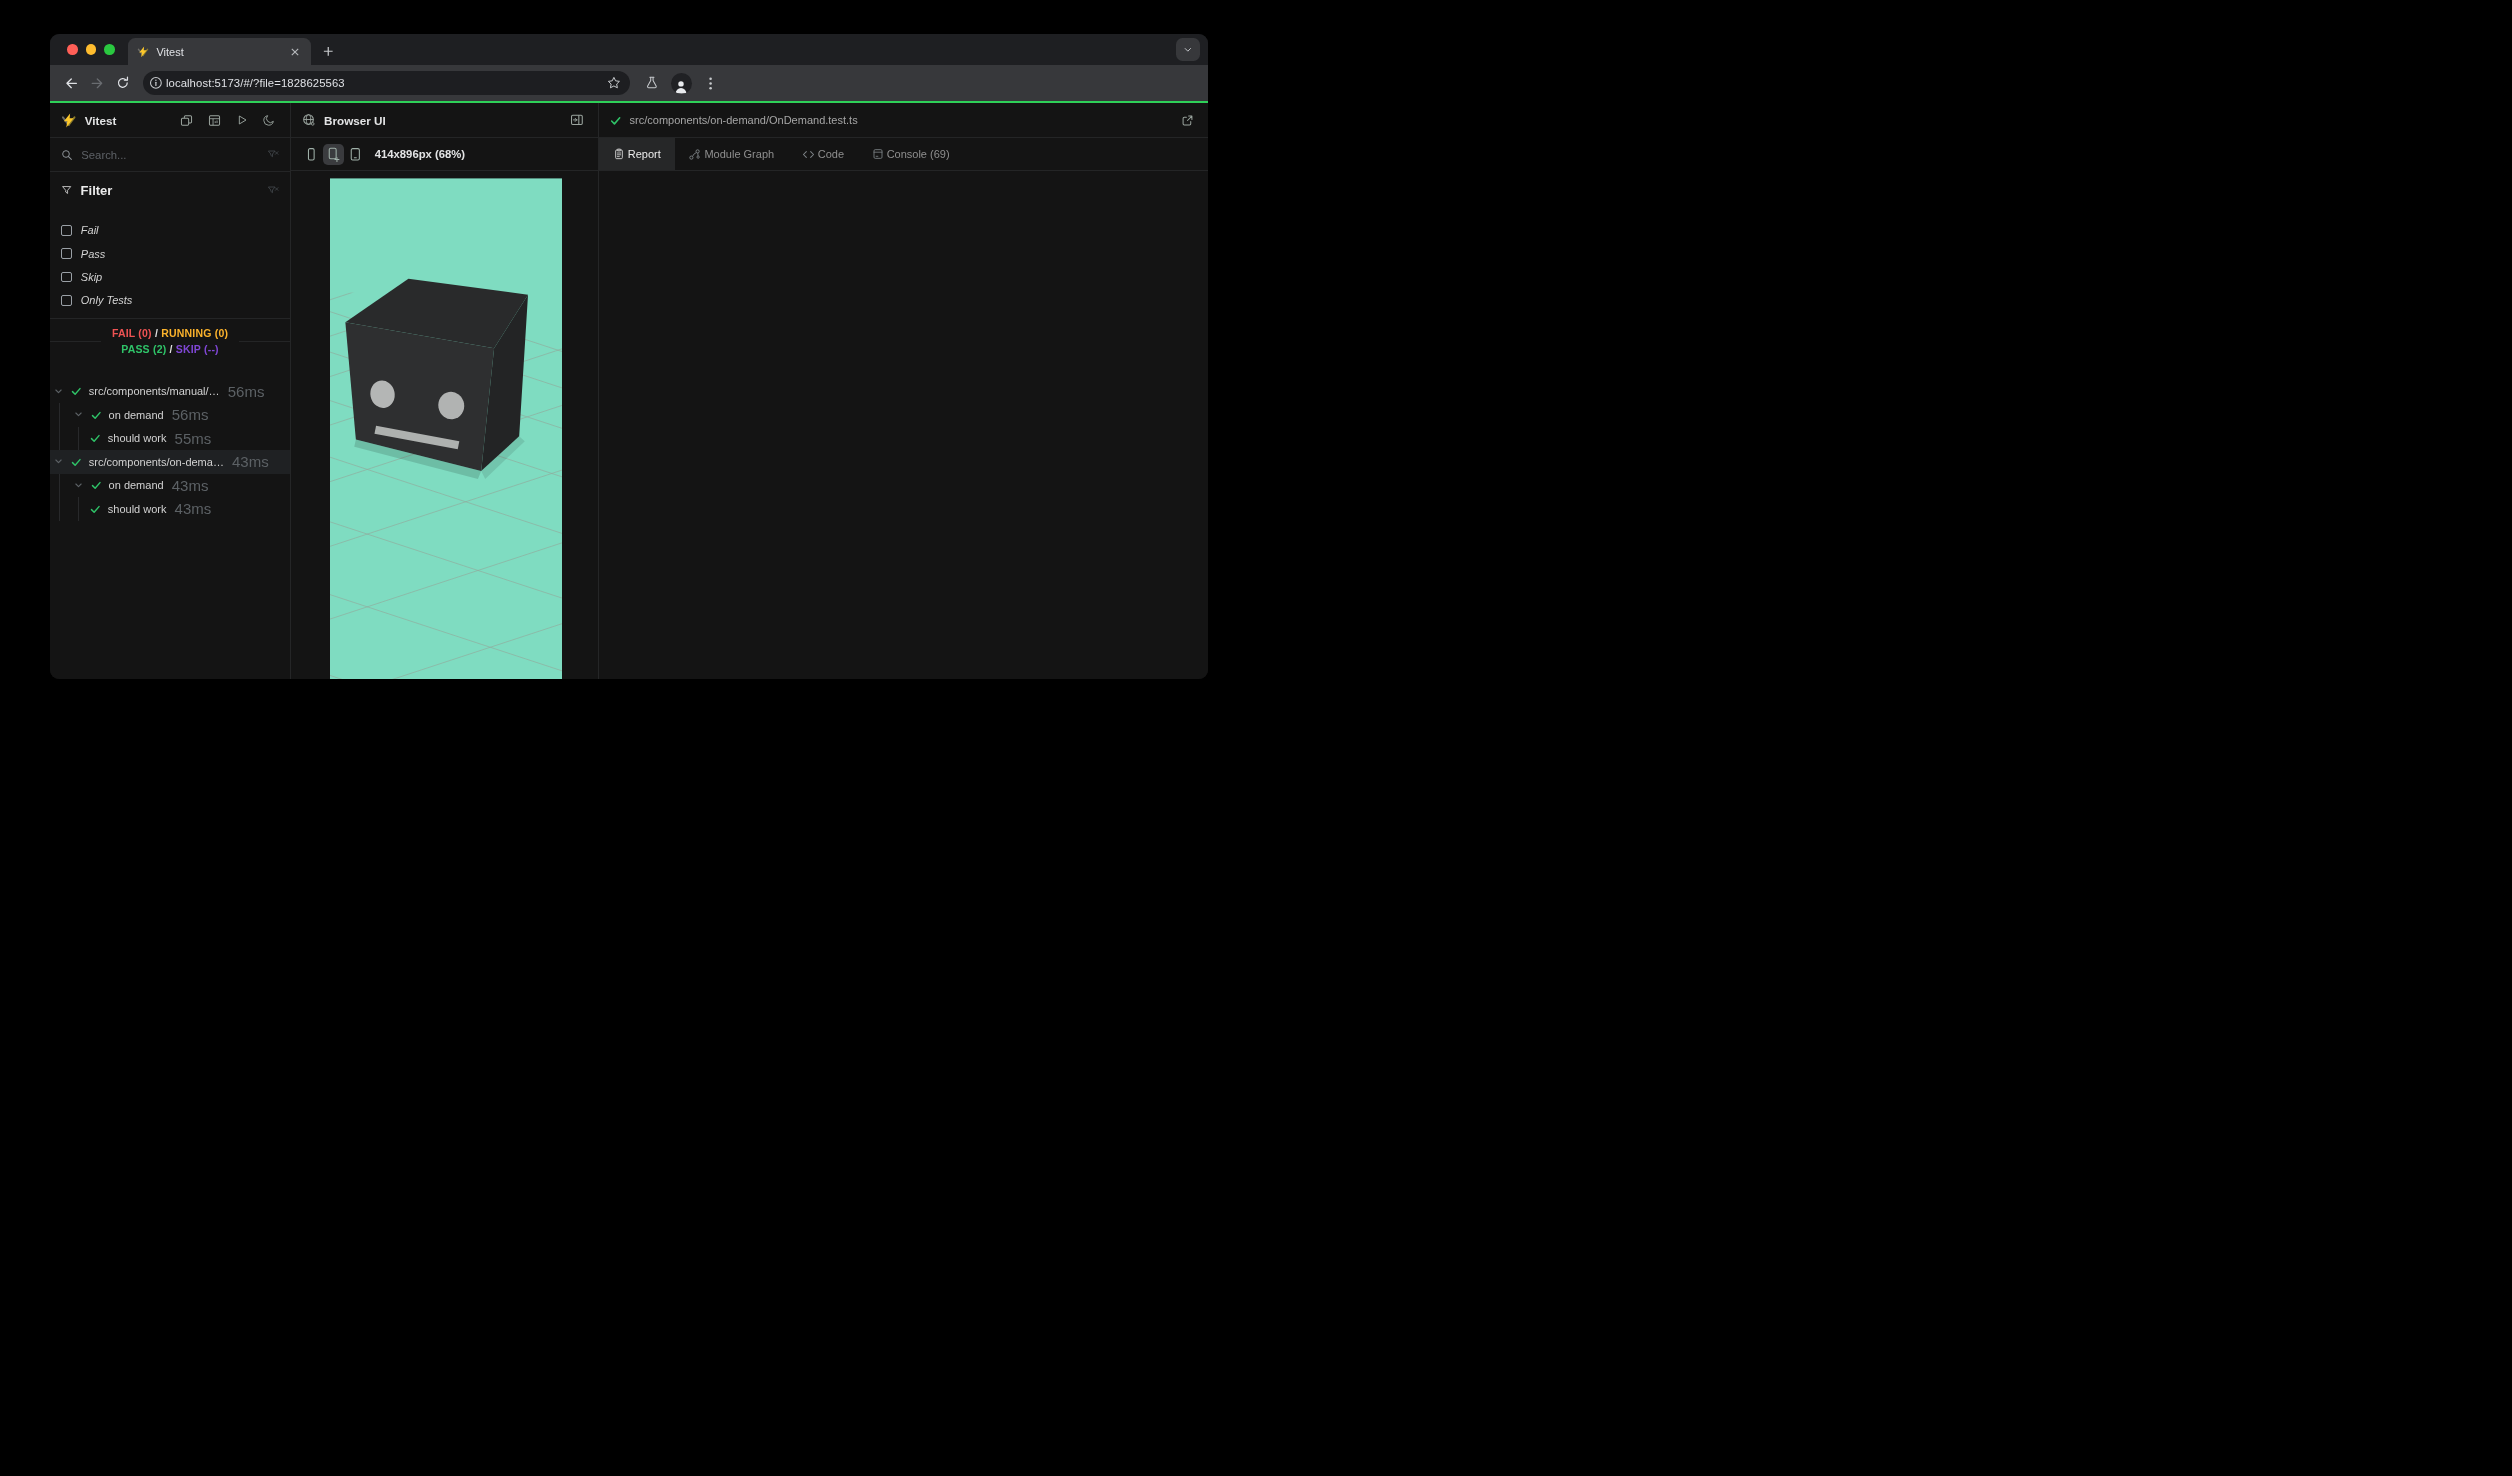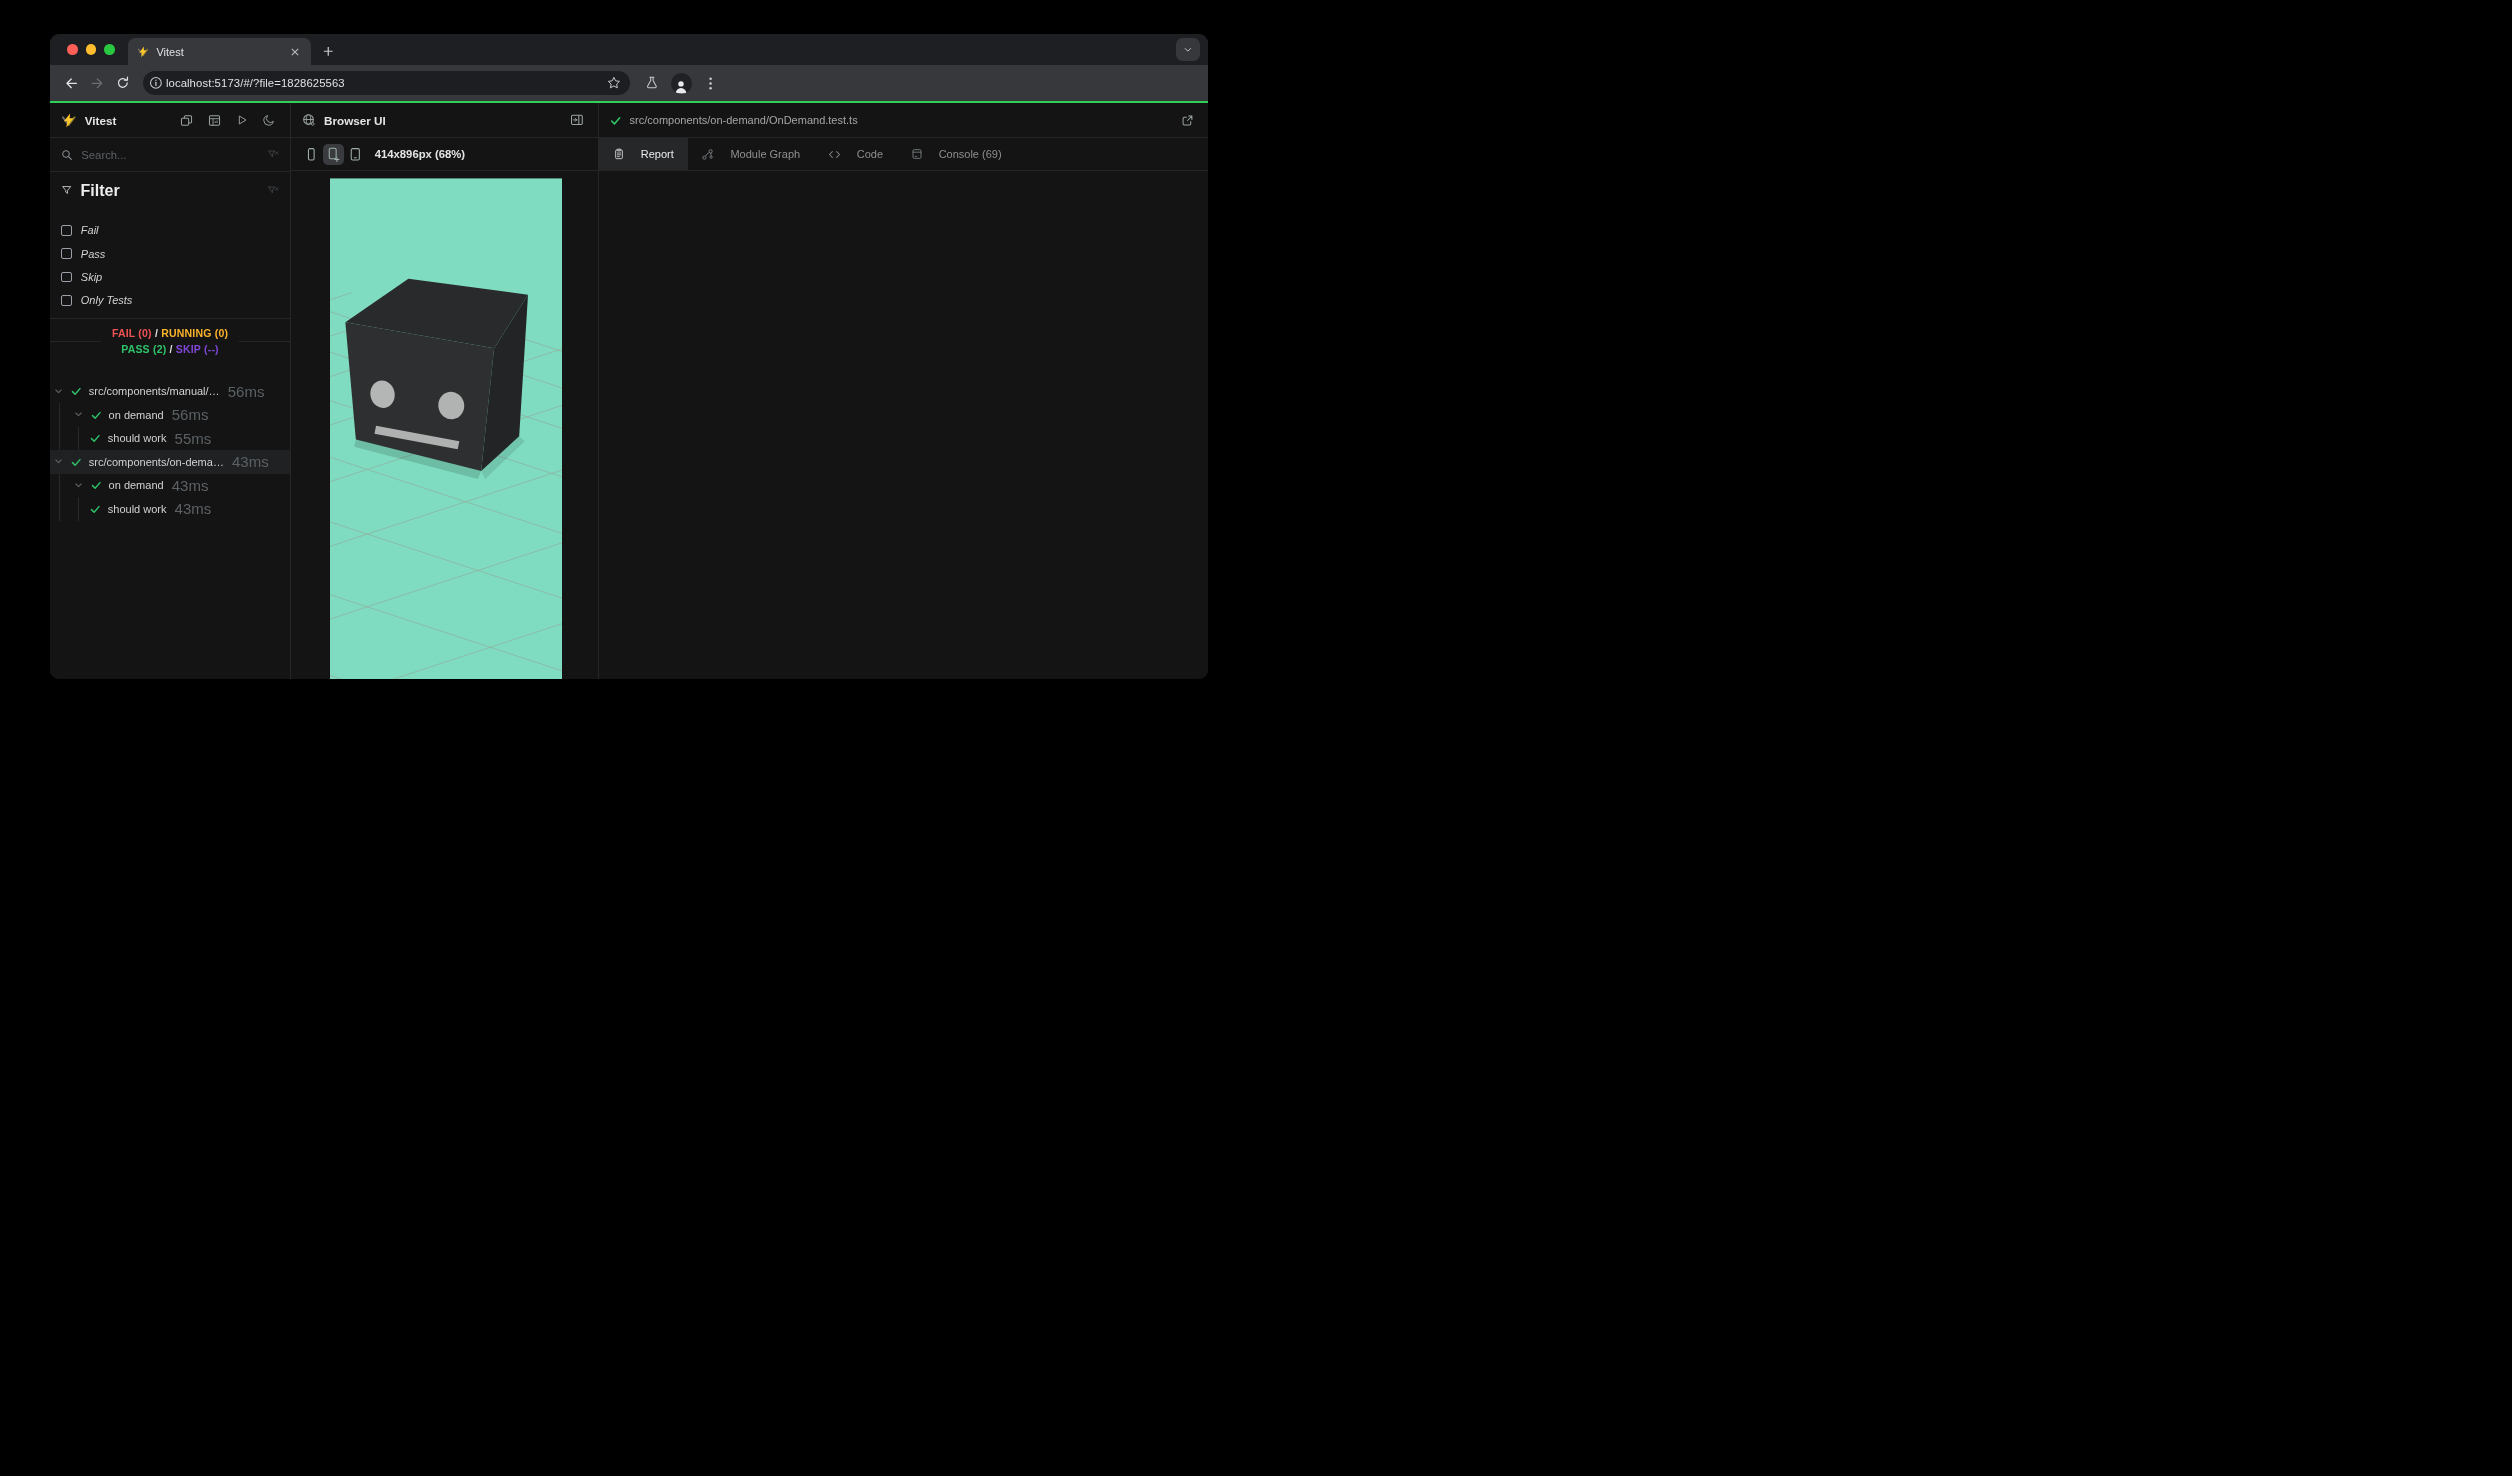--- a/index.html
+++ b/index.html
@@ -44,21 +44,21 @@
   .ic { display:inline-flex; align-items:center; justify-content:center; color:#9ba59f; }
   .ic.dim { color:#41464a; }
   .icbtn { width:19.4px; height:19.4px; border-radius:4px; display:inline-flex; align-items:center; justify-content:center; color:#9ba59f; }
 
   
   .search-row { height:34px; border-bottom:0.8px solid #242526; display:flex; align-items:center; gap:8px; padding:0 11.3px; }
   .search-input { flex:1; background:transparent; border:none; outline:none; color:#cfcfcf; font-size:11.3px; font-family:inherit; }
   .search-input::placeholder { color:#5d6166; }
   .filter-block { border-bottom:0.8px solid #242526; padding:8px 11.3px 9.7px; }
   .filter-title-row { display:flex; align-items:center; gap:8px; height:21px; }
-  .filter-title { font-size:16px; font-weight:bold; color:#ececec; flex:1; }
+  .filter-title { font-size:13px; font-weight:bold; color:#ececec; flex:1; }
   .filter-grid { display:grid; grid-template-columns:1fr; row-gap:7.3px; margin-top:21px;font-style:italic; }
   .filter-item { display:flex; align-items:center; gap:9px; height:16px; }
   .checkbox { width:10.5px; height:10.5px; border:1.2px solid #9aa0a6; border-radius:2px; background:transparent; flex:0 0 auto; }
   .filter-label { font-size:11px; color:#d3d3d3; }
 
   .summary { position:relative; text-align:center; padding:7.3px 0 6.5px; }
   .summary::before { content:''; position:absolute; left:0; right:0; top:50%; height:0.8px; background:#242526; }
   .summary-inner { position:relative; display:inline-block; background:#141414; padding:0 11.3px; }
   .summary-line { font-size:10.5px; font-weight:bold; line-height:15.4px; letter-spacing:0.2px; }
   .c-fail{color:#ee5353}.c-run{color:#fcb32c}.c-pass{color:#2fc368}.c-skip{color:#8047d6}.c-sep{color:#e3e3e3}
@@ -80,21 +80,21 @@
   .device-row { height:33px; border-bottom:0.8px solid #242526; display:flex; align-items:center; padding:0 9.7px; gap:1px; flex:0 0 auto;}
   .device-btn { width:21px; height:21px; border-radius:4.9px; display:flex; align-items:center; justify-content:center; color:#9fb0a8; }
   .device-btn.selected { background:#3a3b3e; }
   .viewport-label { margin-left:8px; font-size:11.3px; font-weight:bold; color:#e3e4e5; }
   .viewport-wrap { flex:1; padding:6.5px 0 0 39px; }
   .viewport { width:232px; height:502px; display:block; }
 
   
   .filepath { font-size:11px; color:#a6a6a6; }
   .tabs-row { height:33px; border-bottom:0.8px solid #242526; display:flex; align-items:stretch; flex:0 0 auto;}
-  .rtab { display:flex; align-items:center; gap:16px; padding:0 13.8px; font-size:11px; color:#8f8f8f; }
+  .rtab { display:flex; align-items:center; gap:3px; padding:0 13.8px; font-size:11px; color:#8f8f8f; }
   .rtab.active { background:#262728; color:#ebebeb; }
   .banner { margin:6.5px 4.9px 0; height:32px; background:#16281d; border-radius:4px; display:flex; align-items:center; padding:0 14.6px; }
   .banner-text { color:#3bd36d; font-size:11.3px; font-weight:bold; }
 
   svg { display:block; }
 </style>
 </head>
 <body>
 
 <div class="screen">

